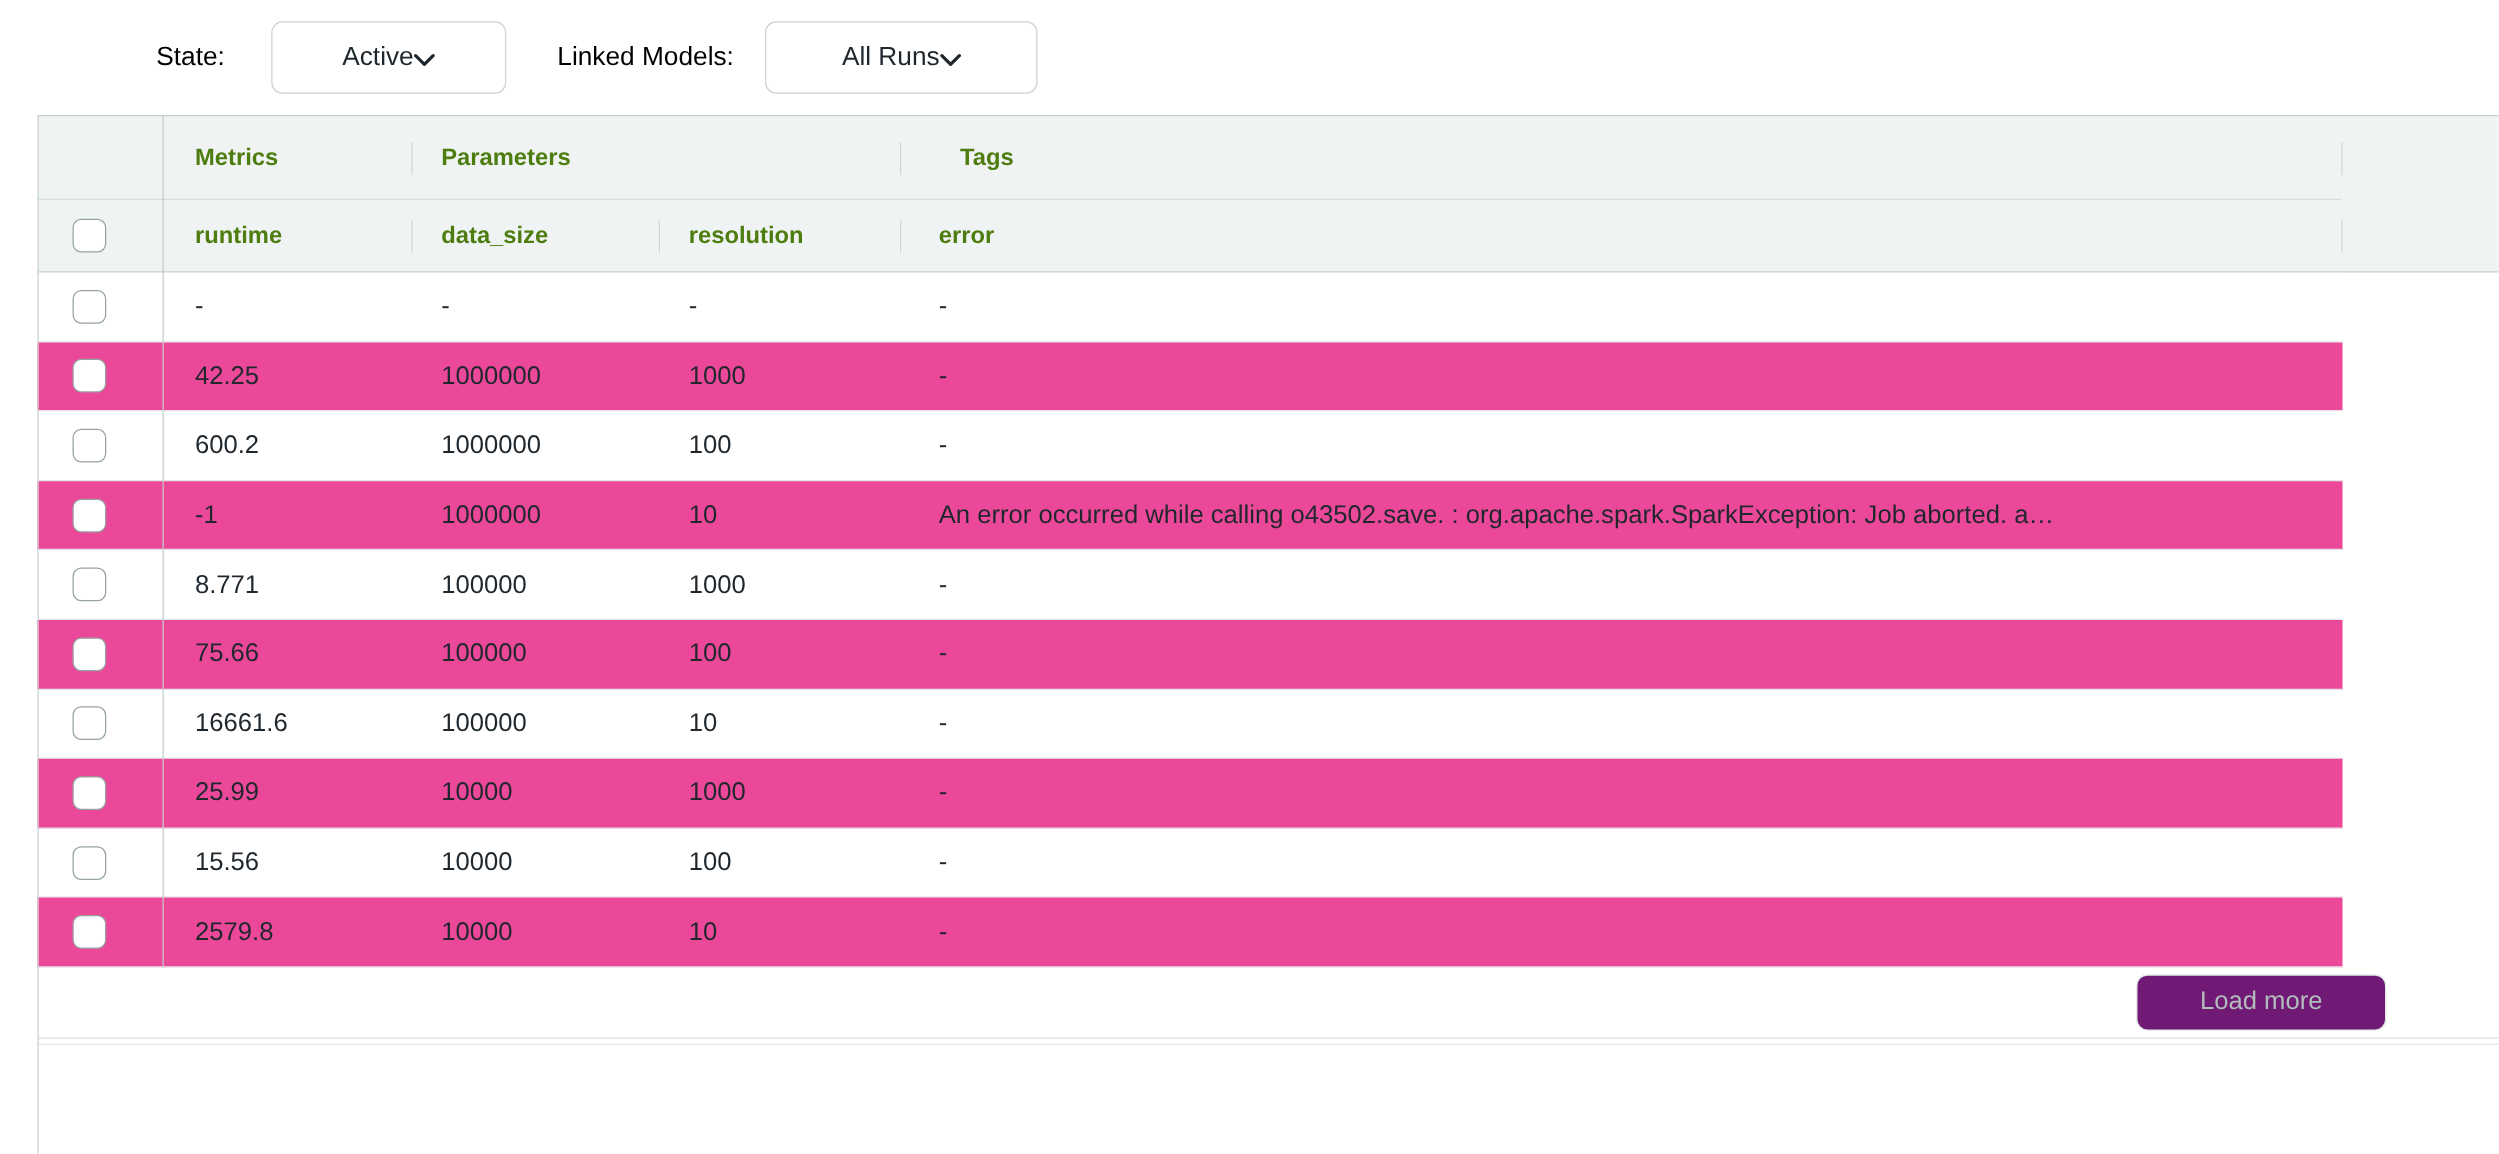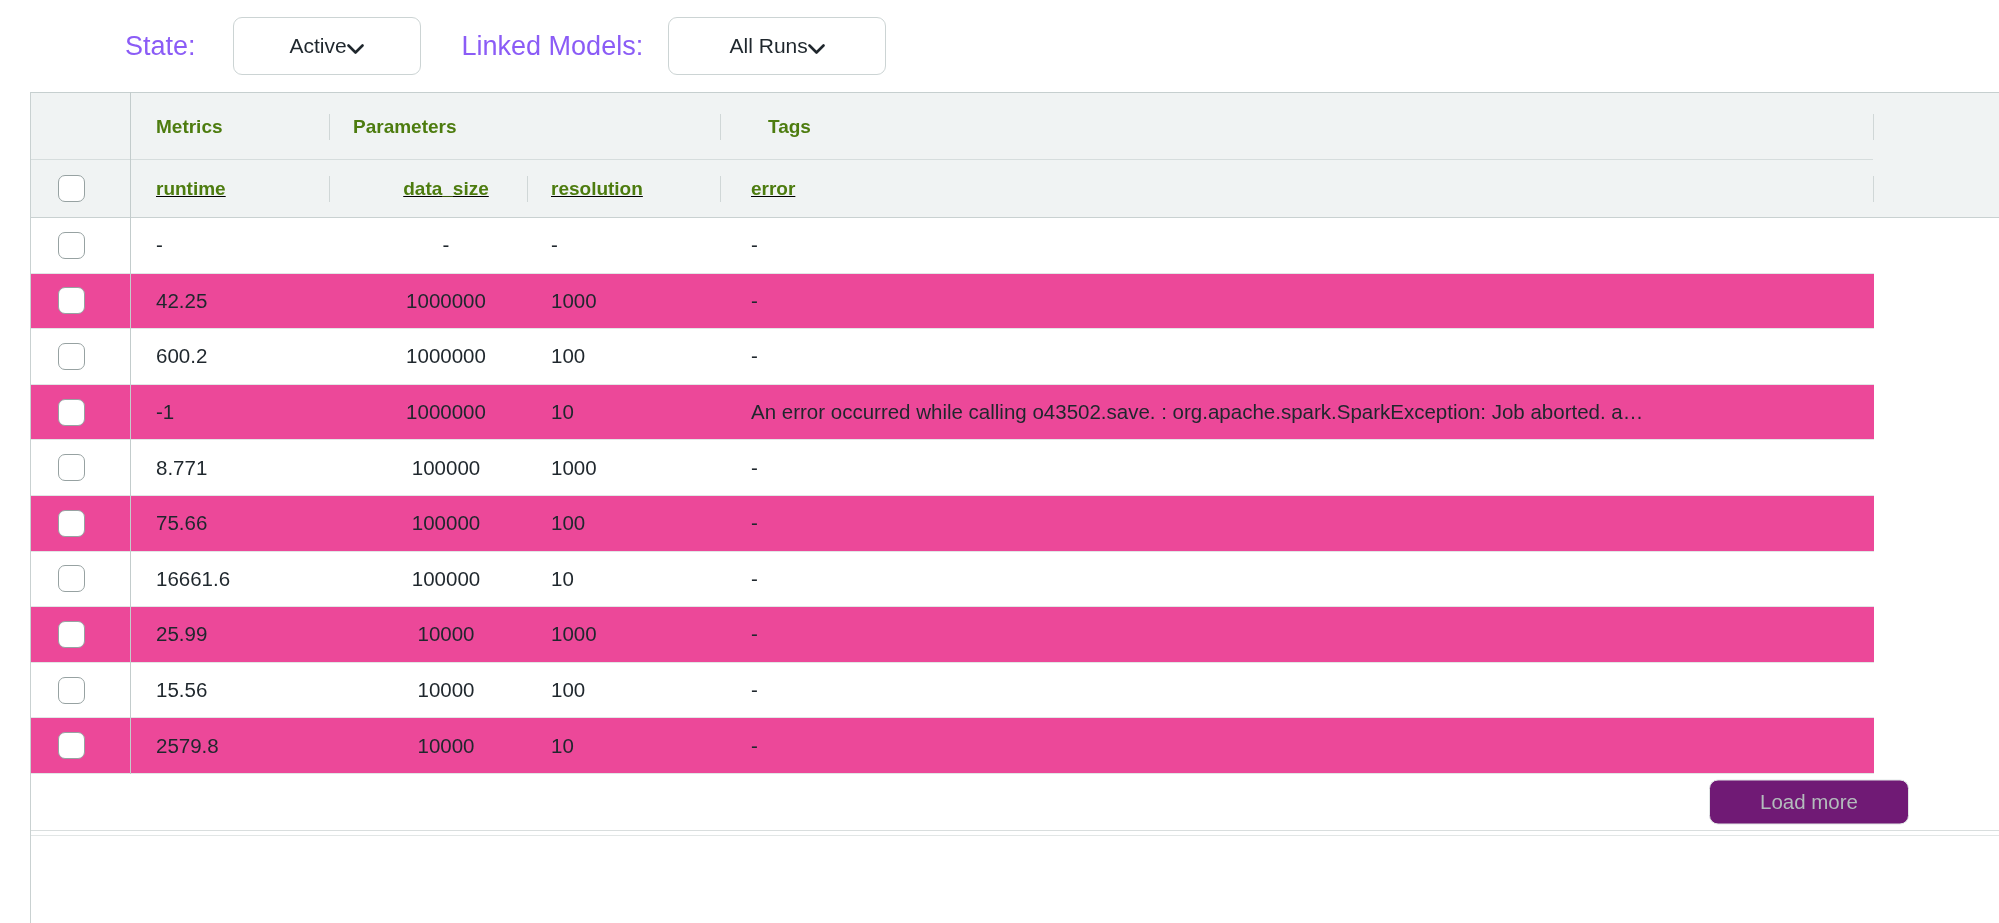--- a/index.html
+++ b/index.html
@@ -3,46 +3,46 @@
 <meta charset="utf-8">
 <style>
   * { margin:0; padding:0; box-sizing:border-box; }
   html,body { width:1999px; height:923px; background:#ffffff; overflow:hidden;
               font-family:"Liberation Sans","DejaVu Sans",sans-serif; }
   .canvas { position:relative; width:1999px; height:923px; }
 
   
   .topbar { position:absolute; left:125px; top:0; height:92px;
             display:flex; align-items:center; }
-  .filter-label { font-size:27px; color:#8b5cf6; }
+  .filter-label { font-size:21px; color:#000000; }
   .dd-btn { height:58px; background:#fff; border:1px solid #ccd4d4; border-radius:9px;
             display:flex; align-items:center; justify-content:center; 
             font-size:21px; color:#1f272d; cursor:pointer; }
   .dd-active { width:188px; margin-left:37px; }
   .lbl-linked { margin-left:41px; }
   .dd-allruns { width:218px; margin-left:25px; }
   .chev { display:inline-block; margin-top:3px; }
 
   
   .table-wrap { position:absolute; left:30px; top:92px; width:1969px; }
   .thead { background:#f0f3f3; border-top:1px solid #c6cfcf; }
   .hrow { position:relative; display:flex; align-items:center; }
   .hrow1 { height:67px; }
   .hrow1::after { content:""; position:absolute; left:0; width:1843px; bottom:0;
                   height:1px; background:#d6dddd; }
-  .hrow2 { height:58px; border-bottom:1px solid #c9d1d1;text-decoration:underline; }
+  .hrow2 { height:58px; border-bottom:1px solid #c9d1d1; }
   .hcell { font-size:19px; font-weight:600; color:#4d7c0f; white-space:nowrap;
            overflow:hidden; }
   .sepmark { position:absolute; top:50%; transform:translateY(-50%);
              width:1px; height:26px; background:#d0d7d7; }
 
   
   .c-check { width:100px; flex:none; display:flex; align-items:center; padding-left:28px; }
   .c-runtime { width:199px; flex:none; padding-left:26px; }
-  .c-datasize { width:198px; flex:none; padding-left:36px;text-align:center; }
+  .c-datasize { width:198px; flex:none; padding-left:24px; }
   .c-resolution { width:193px; flex:none; padding-left:24px; }
   .c-error { width:1152px; flex:none; padding-left:31px; }
   .c-fill { flex:1; }
   .c-params-group { width:391px; flex:none; padding-left:24px; }
   .c-tags-group { width:1152px; flex:none; padding-left:48px; }
 
   
   .vline-check { position:absolute; left:100px; top:0; width:1px; height:682px;
                  background:#c3cccc; z-index:3; }
   

